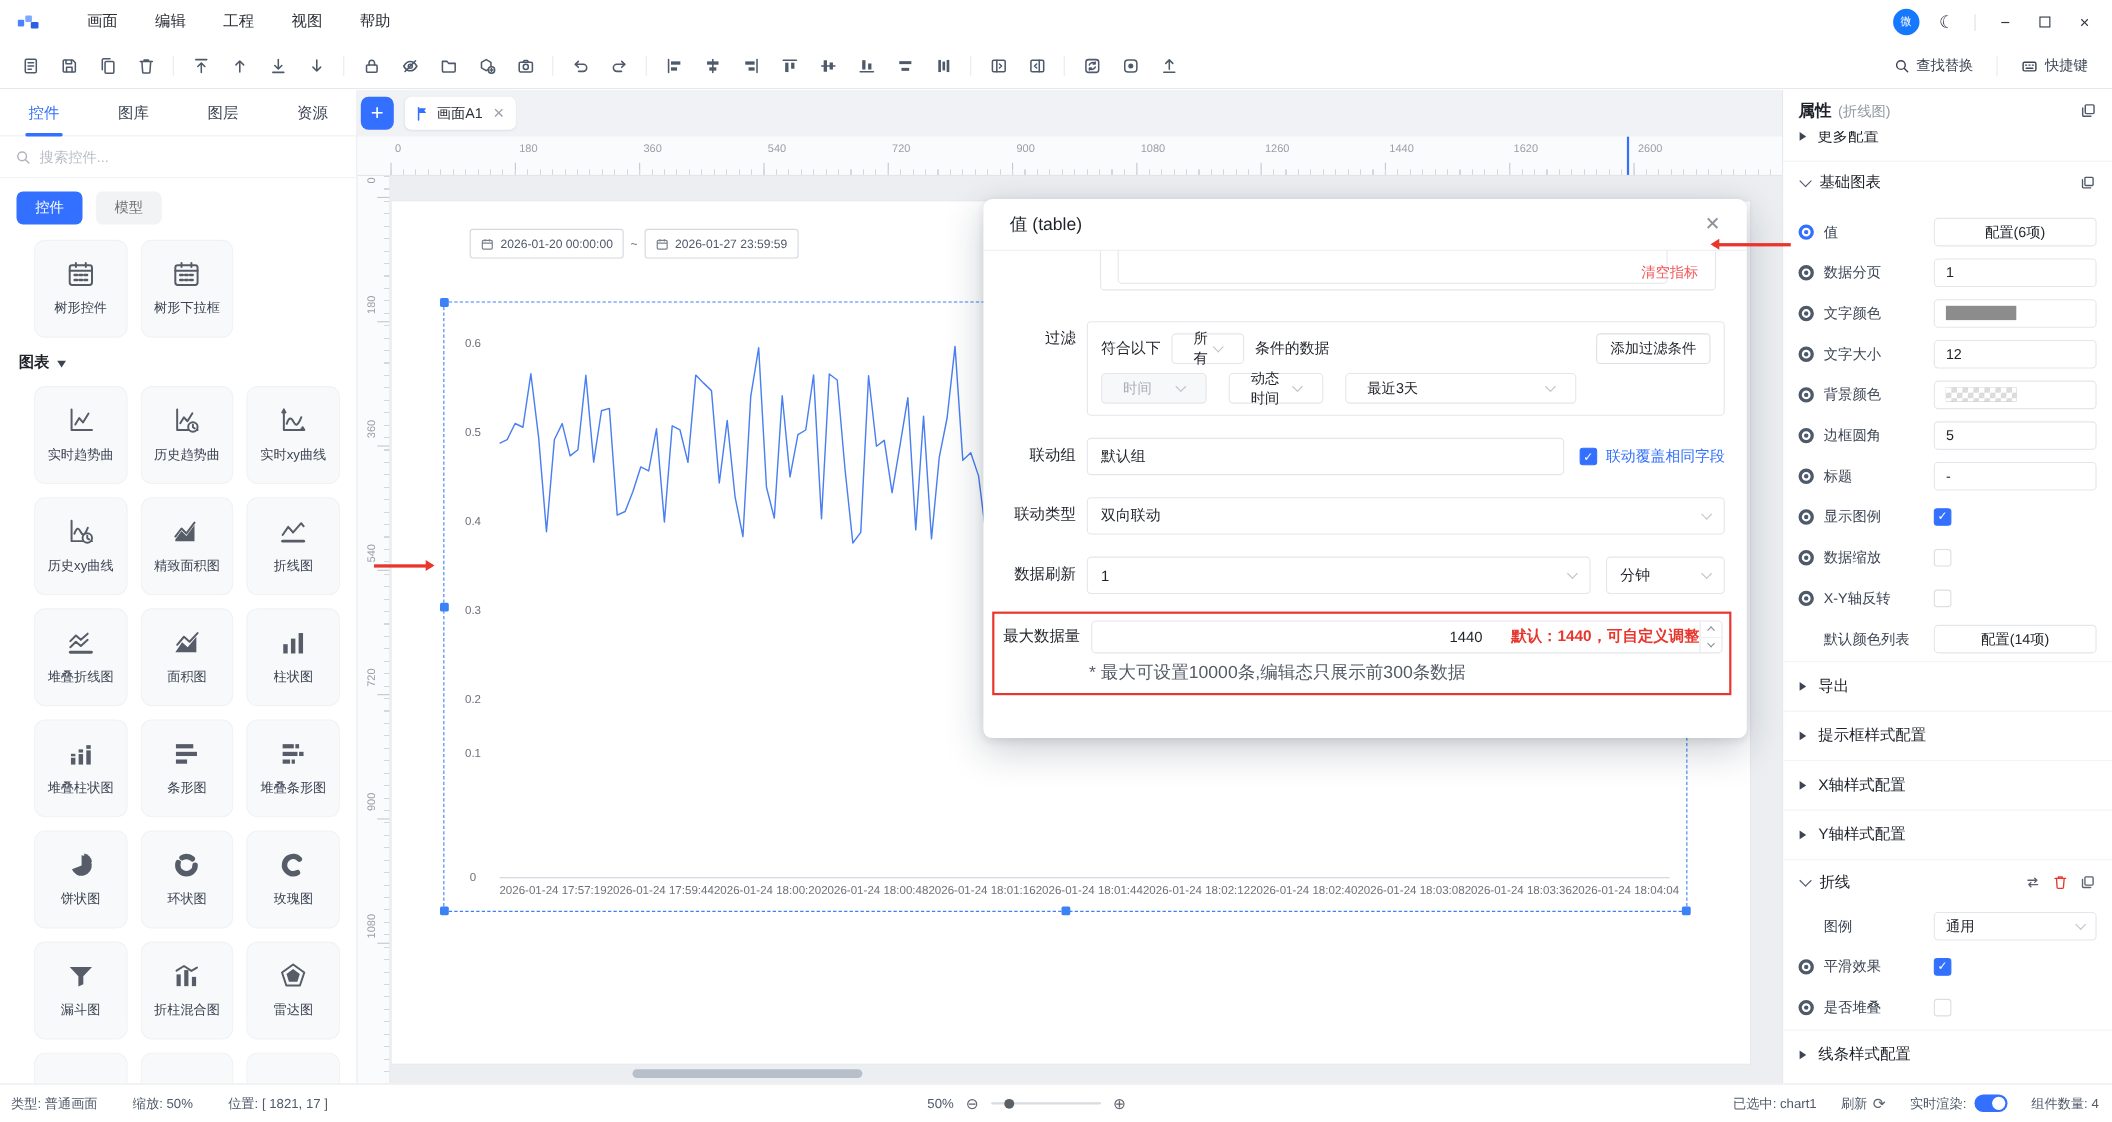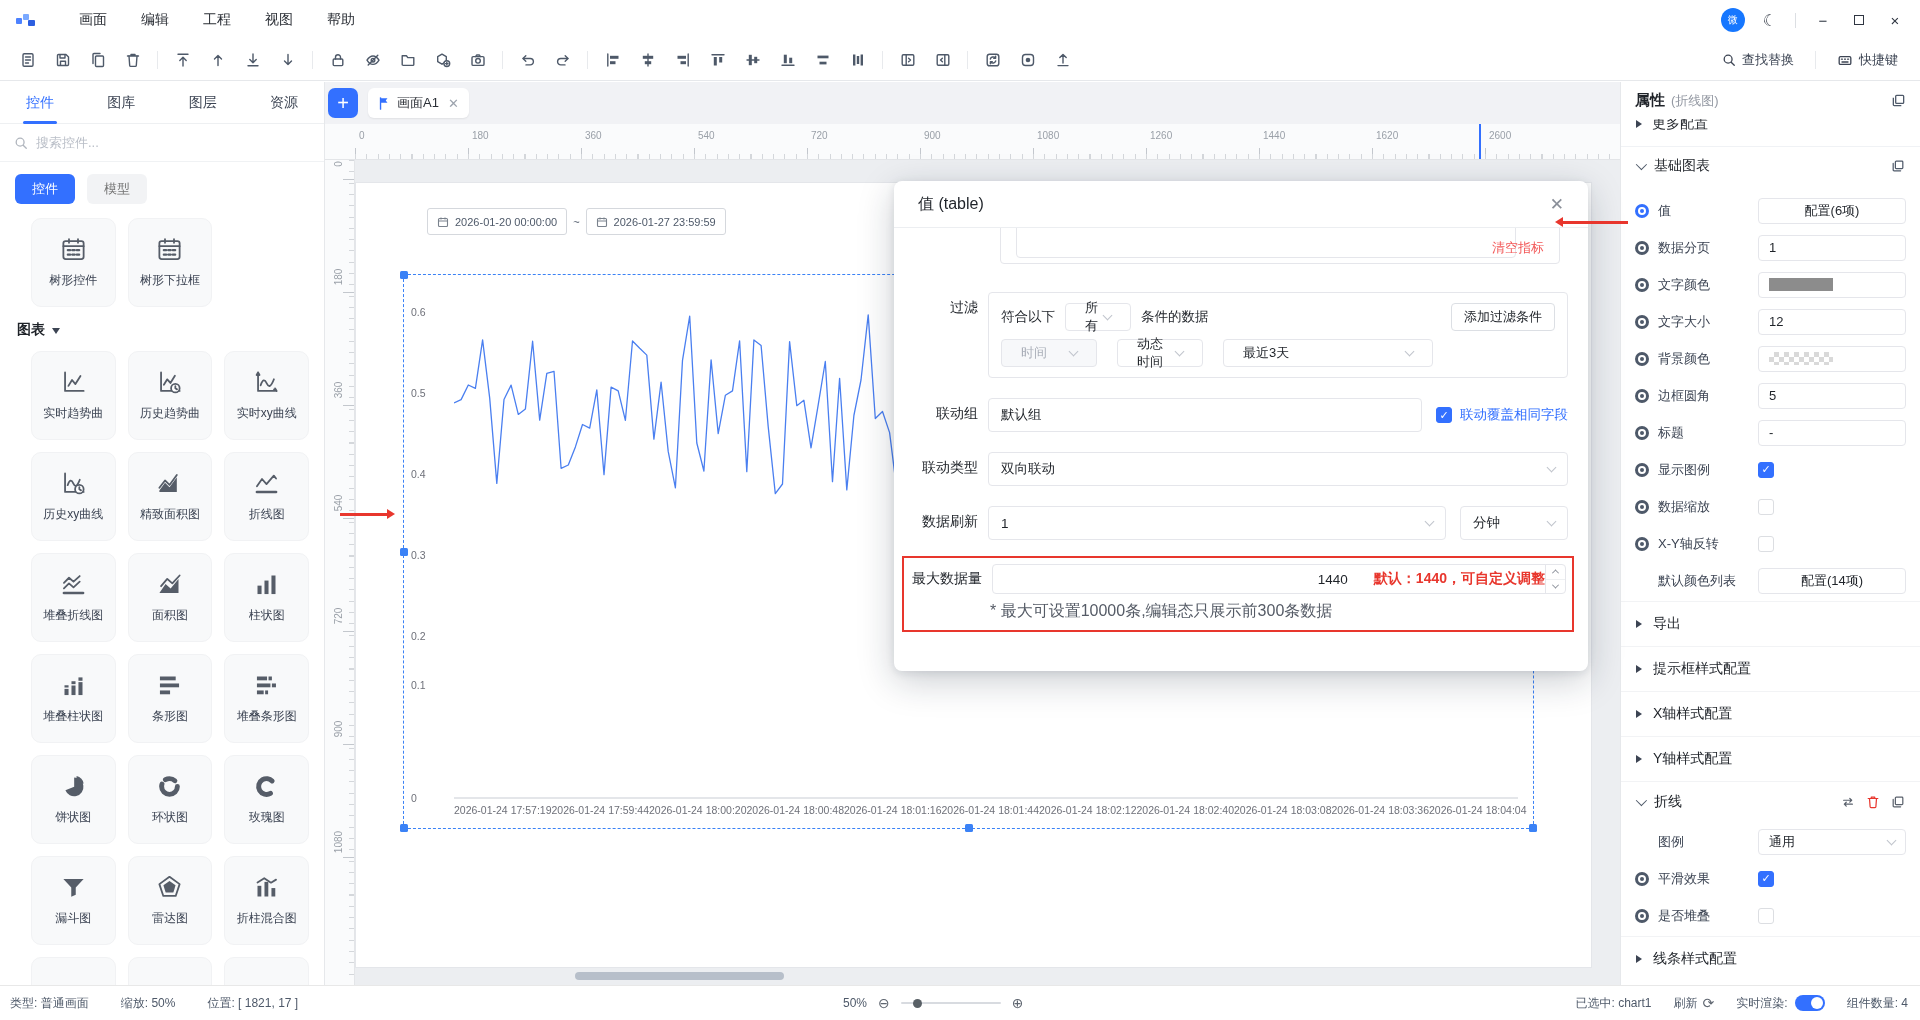--- a/index.html
+++ b/index.html
@@ -66,21 +66,21 @@
   .vmaj { position:absolute; right:0; height:1px; width:11px; background:#c3c7cd; }
   .vnum { position:absolute; left:13px; font-size:10px; color:#9aa0a8; transform:translate(-50%,-50%) rotate(-90deg); }
   .page { position:absolute; left:30px; top:22px; width:1237px; height:786px; background:#fff; border:1px solid #e4e6ea; }
   .hscroll { position:absolute; left:250px; top:812px; width:209px; height:8px; background:#b7bfca; border-radius:4px; }
 
   
   .date-widget { position:absolute; left:71px; top:25px; height:27px; display:flex; align-items:center; gap:6px; font-size:11px; color:#4e5969; }
   .date-box { border:1px solid #d5d8dd; border-radius:3px; height:27px; display:flex; align-items:center; gap:6px; padding:0 9px; background:#fff; }
   .selection { position:absolute; left:47px; top:91px; width:1131px; height:555px; border:1px dashed #3b82f6; }
   .handle { position:absolute; width:8px; height:8px; background:#3b82f6; border-radius:1.5px; }
-  .ytick { position:absolute; left:55px; width:38px; text-align:left; font-size:10.5px; color:#6e7079; }
+  .ytick { position:absolute; left:55px; width:38px; text-align:center; font-size:10.5px; color:#6e7079; }
   .xlabels { position:absolute; left:98px; top:621px; width:1064px; display:flex; justify-content:space-between; }
   .xlabels span { font-size:10.5px; color:#6e7079; width:100px; text-align:center; white-space:nowrap; }
   .plot { position:absolute; left:98px; top:125px; }
 
   
   .right-panel { width:300px; border-left:1px solid #e6e8eb; background:#fff; display:flex; flex-direction:column; }
   .rp-header { height:37px; display:flex; align-items:center; padding:0 14px; flex:none; }
   .rp-title { font-size:15px; font-weight:700; color:#1f2329; }
   .rp-sub { font-size:13px; color:#9499a3; margin-left:6px; }
   .rp-hicon { margin-left:auto; color:#4e5969; }
@@ -643,38 +643,38 @@
   <span style="color:#565d68">
               <svg width="27" height="27" viewBox="0 0 24 24" fill="none" stroke="currentColor" stroke-width="1.6" stroke-linecap="round" stroke-linejoin="round">
                 <path d="M3 4.5h18l-7 7.5v6.5l-4 1.8v-8.3z" fill="currentColor" stroke="none"></path>
               </svg>
             </span>
   <span class="wlbl">漏斗图</span>
           </div>
           <div class="wcard">
   <span style="color:#565d68">
               <svg width="27" height="27" viewBox="0 0 24 24" fill="none" stroke="currentColor" stroke-width="1.6" stroke-linecap="round" stroke-linejoin="round">
-                <path d="M12 2.5L21 9l-3.5 10.5h-11L3 9z"></path>
-                <path d="M12 6.2l5.4 3.9-2 6.3H8.6l-2-6.3z" fill="currentColor" stroke="none"></path>
-              </svg>
-            </span>
-  <span class="wlbl">雷达图</span>
-          </div>
-          <div class="wcard">
-  <span style="color:#565d68">
-              <svg width="27" height="27" viewBox="0 0 24 24" fill="none" stroke="currentColor" stroke-width="1.6" stroke-linecap="round" stroke-linejoin="round">
                 <g fill="currentColor" stroke="none">
                   <rect x="4" y="10.5" width="3.4" height="9.5"></rect>
                   <rect x="10.2" y="7" width="3.4" height="13"></rect>
                   <rect x="16.4" y="12.5" width="3.4" height="7.5"></rect>
                 </g>
                 <path d="M4 7.5l6-3.8 6 4 4.5-2.7"></path>
               </svg>
             </span>
   <span class="wlbl">折柱混合图</span>
+          </div>
+          <div class="wcard">
+  <span style="color:#565d68">
+              <svg width="27" height="27" viewBox="0 0 24 24" fill="none" stroke="currentColor" stroke-width="1.6" stroke-linecap="round" stroke-linejoin="round">
+                <path d="M12 2.5L21 9l-3.5 10.5h-11L3 9z"></path>
+                <path d="M12 6.2l5.4 3.9-2 6.3H8.6l-2-6.3z" fill="currentColor" stroke="none"></path>
+              </svg>
+            </span>
+  <span class="wlbl">雷达图</span>
           </div>
           <div class="wcard"></div>
           <div class="wcard"></div>
           <div class="wcard"></div>
         </div>
     </div>
   </div>
 
   <div class="center">
     <div class="tabstrip">

